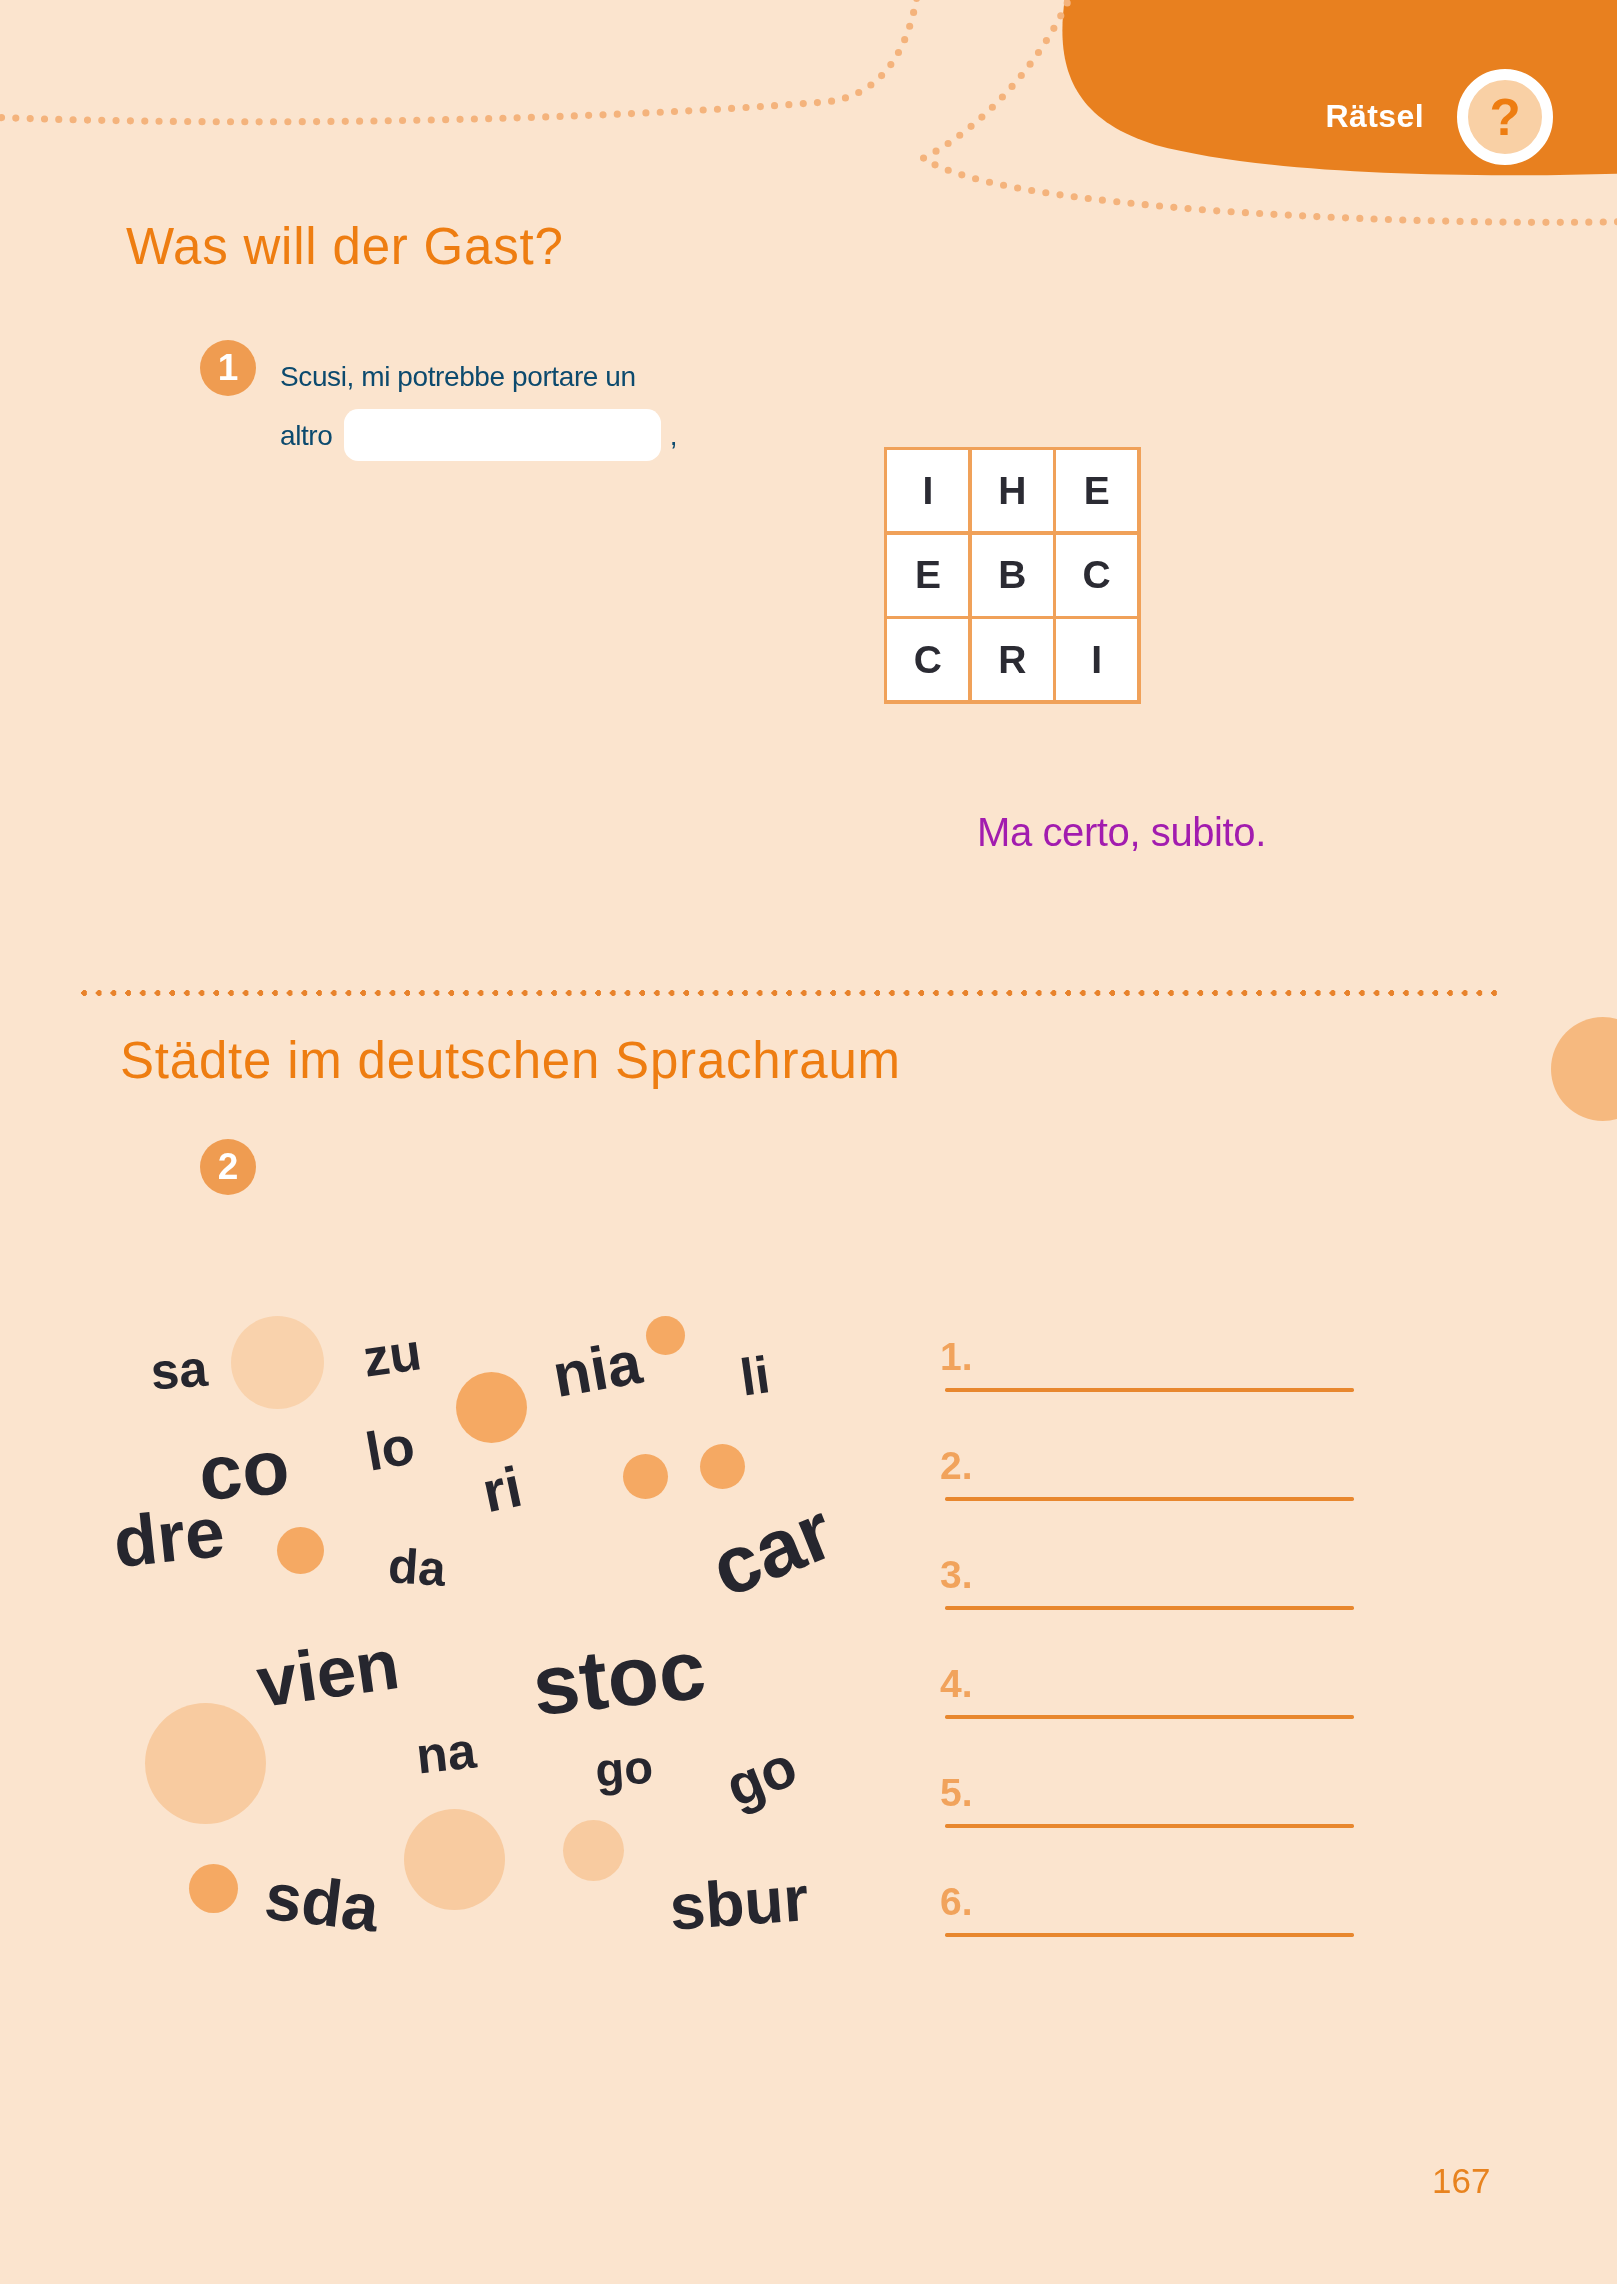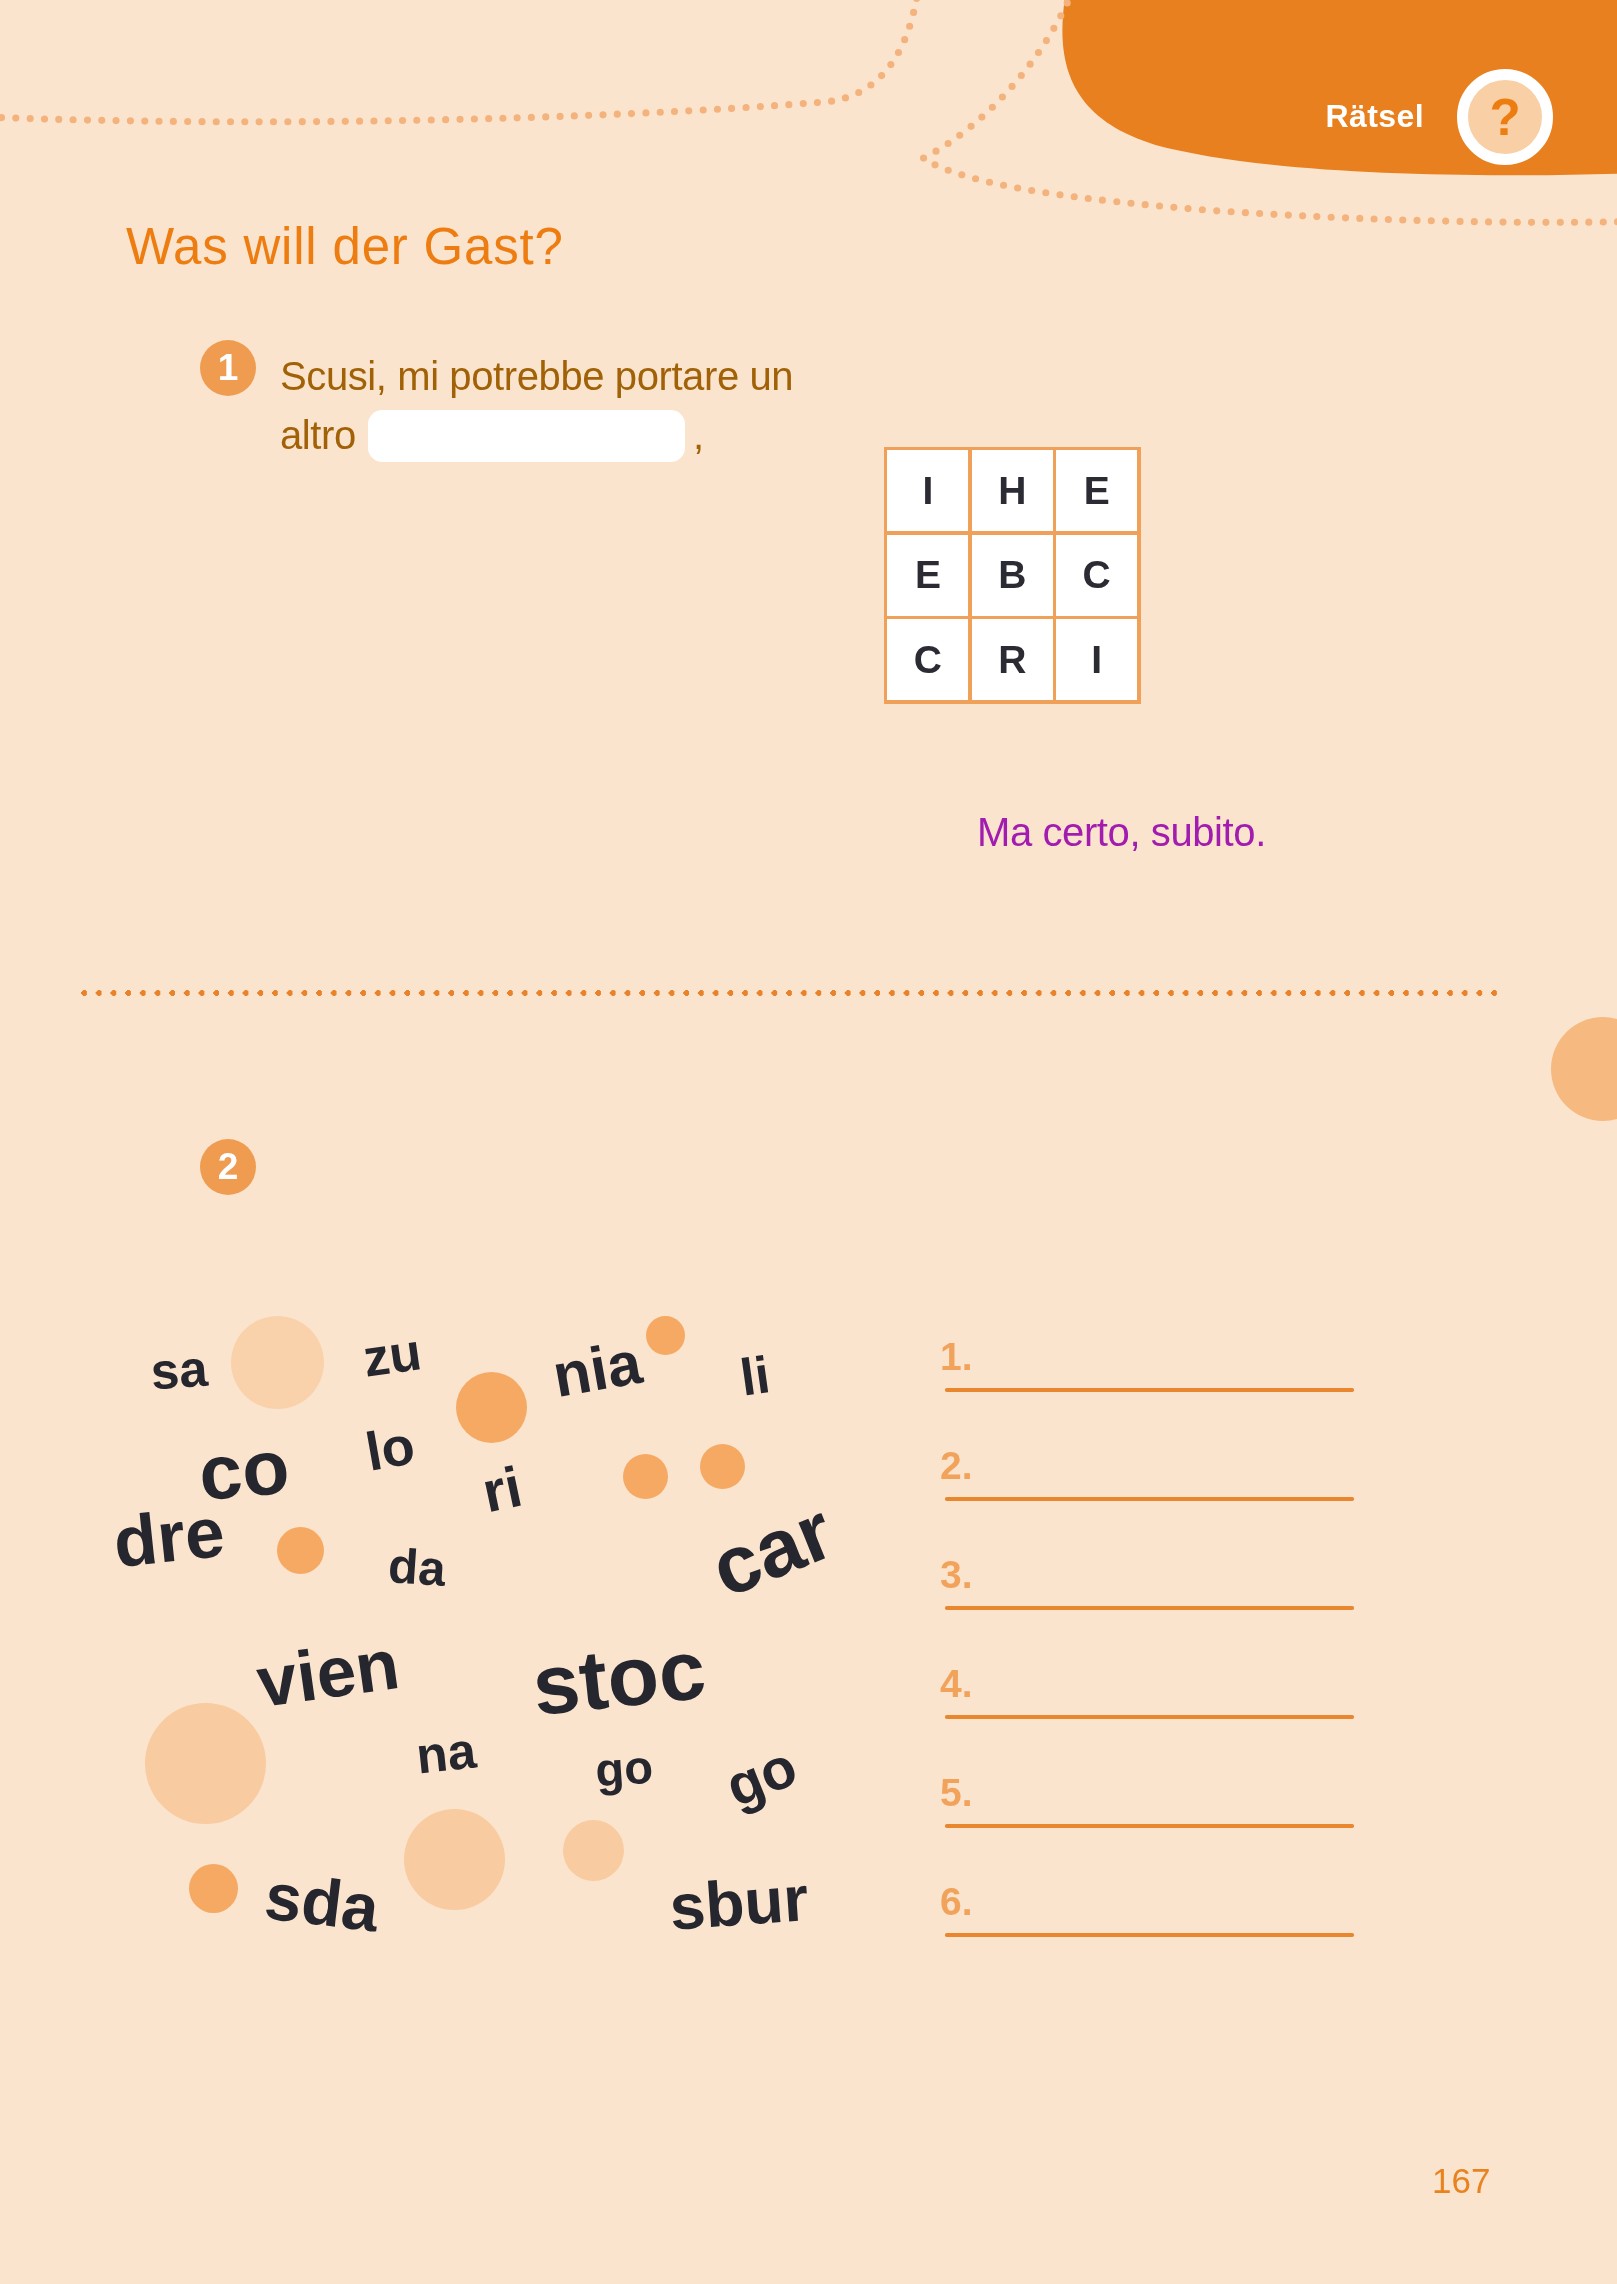--- a/index.html
+++ b/index.html
@@ -33,21 +33,21 @@
   .ex-badge{
     position:absolute; width:56px; height:56px; border-radius:50%;
     background:#ef9c51; color:#ffffff; font-weight:700; font-size:37px;
     display:flex; align-items:center; justify-content:center;
   }
   #badge1{left:200px; top:340px;}
   #badge2{left:200px; top:1139px;}
   
   .ex1-text{
     position:absolute; left:280px; top:347px;
-    font-size:40px; line-height:59px; letter-spacing:-0.4px; color:#a16207;
+    font-size:28px; line-height:59px; letter-spacing:-0.4px; color:#0c4a6e;
   }
   .blank-box{
     display:inline-block; vertical-align:middle; width:317px; height:52px;
     background:#ffffff; border-radius:14.3px; margin:0 8.4px 5px 11.8px;
   }
   .reply{
     position:absolute; left:977px; top:810px;
     font-size:40px; letter-spacing:-0.4px; color:#a21caf;
   }
   
@@ -119,20 +119,21 @@
       <div class="cell">C</div>
       <div class="cell">C</div>
       <div class="cell">R</div>
       <div class="cell">I</div>
     </div>
 
   <div class="reply">Ma certo, subito.</div>
 
   <div class="divider"></div>
 
+  <div class="title" id="title2">Städte im deutschen Sprachraum</div>
   <div class="ex-badge" id="badge2">2</div>
 
   <div id="scatter">
       <div class="circle" style="left: 231px; top: 1316px; width: 93px; height: 93px; background: rgb(249, 210, 172);"></div>
       <div class="circle" style="left: 646px; top: 1316px; width: 39px; height: 39px; background: rgb(245, 169, 99);"></div>
       <div class="circle" style="left: 456px; top: 1372px; width: 71px; height: 71px; background: rgb(245, 169, 99);"></div>
       <div class="circle" style="left: 623px; top: 1454px; width: 45px; height: 45px; background: rgb(245, 169, 99);"></div>
       <div class="circle" style="left: 700px; top: 1444px; width: 45px; height: 45px; background: rgb(245, 169, 99);"></div>
       <div class="circle" style="left: 277px; top: 1527px; width: 47px; height: 47px; background: rgb(245, 169, 99);"></div>
       <div class="circle" style="left: 145px; top: 1703px; width: 121px; height: 121px; background: rgb(248, 203, 160);"></div>

